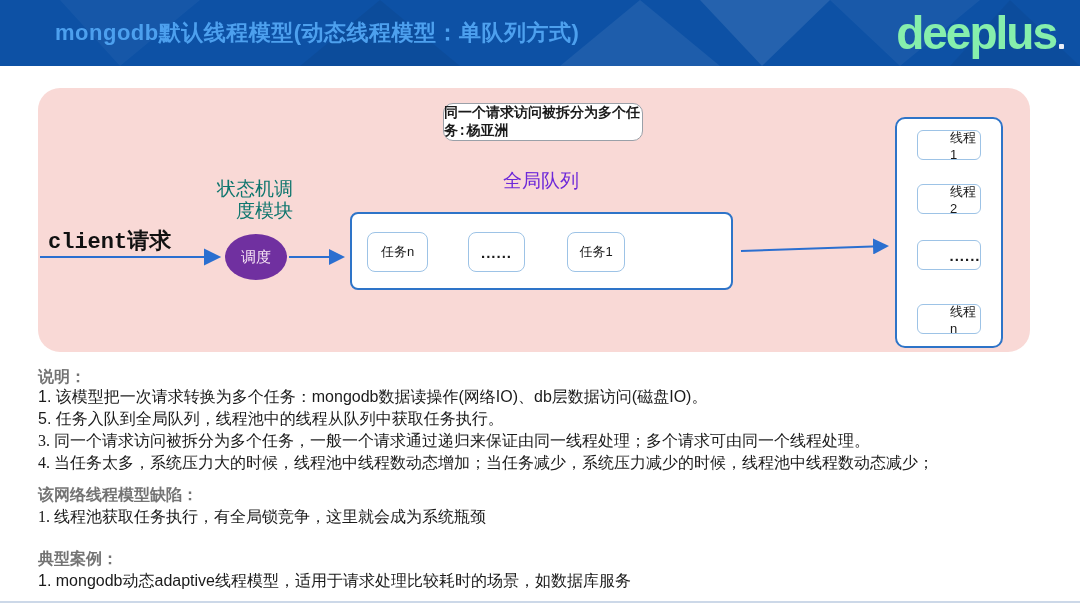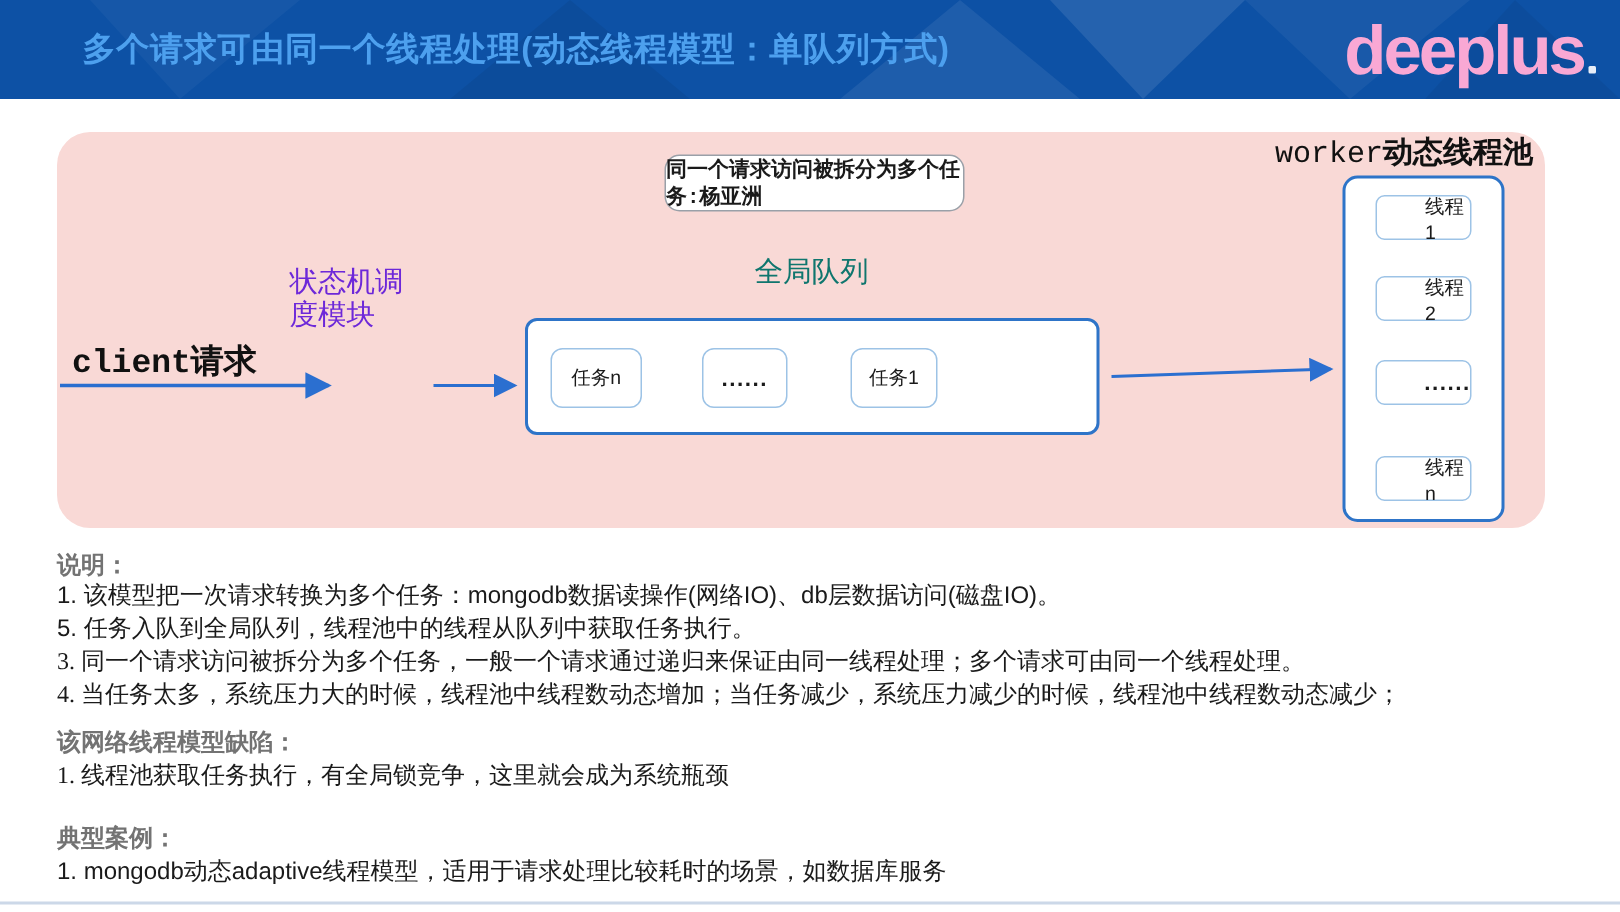--- a/index.html
+++ b/index.html
@@ -5,39 +5,39 @@
   * { margin:0; padding:0; box-sizing:border-box; }
   body { font-family:"Liberation Sans", sans-serif; background:#ffffff; }
   #screen { position:relative; width:1080px; height:608px; background:#ffffff; overflow:hidden; }
 
   
   .header { position:absolute; left:0; top:0; width:1080px; height:66px; background:#0d51a5; overflow:hidden; }
   .header svg.facets { position:absolute; left:0; top:0; }
   .page-title { position:absolute; left:55px; top:0; height:66px; display:flex; align-items:center;
     color:#4da0ee; font-size:22px; font-weight:bold; letter-spacing:0.5px; }
   .logo { position:absolute; right:16px; top:2px; height:62px; display:flex; align-items:center;
-    color:#f9a8d4; font-size:46px; font-weight:bold; letter-spacing:-2px; }
+    color:#86efac; font-size:46px; font-weight:bold; letter-spacing:-2px; }
   .logo::after { content:""; display:inline-block; width:5px; height:5px; background:#e8eef8; border-radius:1px;
     margin-left:3px; margin-top:26px; }
 
   
   .panel { position:absolute; left:38px; top:88px; width:992px; height:264px;
     background:#f9d9d6; border-radius:22px; }
   .panel .arrows { position:absolute; left:0; top:0; }
 
   .watermark { position:absolute; left:405px; top:15px; width:200px; height:38px;
     background:#ffffff; border:1px solid #9aa0a8; border-radius:10px;
     display:flex; align-items:center; justify-content:center;
     font-family:"Liberation Mono", monospace; font-size:14px; color:#1a1a1a; font-weight:bold; }
 
   .queue-title { position:absolute; left:433px; top:80px; width:140px; text-align:center;
-    font-size:19px; color:#0f766e; }
+    font-size:19px; color:#6d28d9; }
 
-  .scheduler-label { position:absolute; left:155px; top:90px; width:100px; text-align:left;
-    font-size:19px; color:#6d28d9; line-height:22px; }
+  .scheduler-label { position:absolute; left:155px; top:90px; width:100px; text-align:right;
+    font-size:19px; color:#0f766e; line-height:22px; }
 
   .client-label { position:absolute; left:10px; top:138px; font-size:22px; color:#111; }
   .client-label .mono { font-family:"Liberation Mono", monospace; font-weight:bold; }
   .client-label .cn { font-weight:bold; }
 
   .ellipse { position:absolute; background:#7030a0; border-radius:50%;
     display:flex; flex-direction:column; align-items:center; justify-content:center;
     color:#f6e4f4; text-align:center; }
   .dispatch-ellipse { left:187px; top:146px; width:62px; height:46px; font-size:15px; }
   .lock-ellipse { left:636px; top:141px; width:64px; height:50px; font-size:14px; line-height:17px; z-index:3; }
@@ -79,21 +79,21 @@
 
   <div class="header">
     <svg class="facets" width="1080" height="66">
       <polygon points="560,66 640,0 720,66" fill="rgba(255,255,255,0.07)"></polygon>
       <polygon points="700,0 762,66 830,0" fill="rgba(255,255,255,0.10)"></polygon>
       <polygon points="830,0 900,66 980,0" fill="rgba(255,255,255,0.05)"></polygon>
       <polygon points="60,0 120,66 200,0" fill="rgba(255,255,255,0.04)"></polygon>
       <polygon points="300,66 380,0 460,66" fill="rgba(0,0,0,0.06)"></polygon>
       <polygon points="950,66 1010,0 1080,66" fill="rgba(0,0,0,0.05)"></polygon>
     </svg>
-    <div class="page-title">多个请求可由同一个线程处理(动态线程模型：单队列方式)</div>
+    <div class="page-title">mongodb默认线程模型(动态线程模型：单队列方式)</div>
     <div class="logo">deeplus</div>
   </div>
 
   <div class="panel">
 
     <svg class="arrows" width="992" height="264">
       <defs>
         <marker id="ah" markerWidth="9" markerHeight="8" refX="7" refY="4" orient="auto">
           <path d="M0,0 L8,4 L0,8 z" fill="#2b6fd0"></path>
         </marker>
@@ -112,30 +112,30 @@
 
     <div class="scheduler-label">
       <div>状态机调</div>
       <div>度模块</div>
     </div>
 
     <div class="client-label">
       <span class="mono">client</span><span class="cn">请求</span>
     </div>
 
+    <div class="ellipse dispatch-ellipse">
+      <span>调度</span>
+    </div>
 
     <div class="queue-box"></div>
     <div class="task-box task-n">任务n</div>
     <div class="task-box task-dots">......</div>
     <div class="task-box task-1">任务1</div>
 
 
-    <div class="pool-title">
-      <span class="mono">worker</span><span class="cn">动态线程池</span>
-    </div>
 
     <div class="pool-box">
       <div class="thread-box thread-1">线程1</div>
       <div class="thread-box thread-2">线程2</div>
       <div class="thread-box thread-dots">......</div>
       <div class="thread-box thread-n">线程n</div>
     </div>
   </div>
 
   <div class="note-heading" style="top:367px;">说明：</div>

